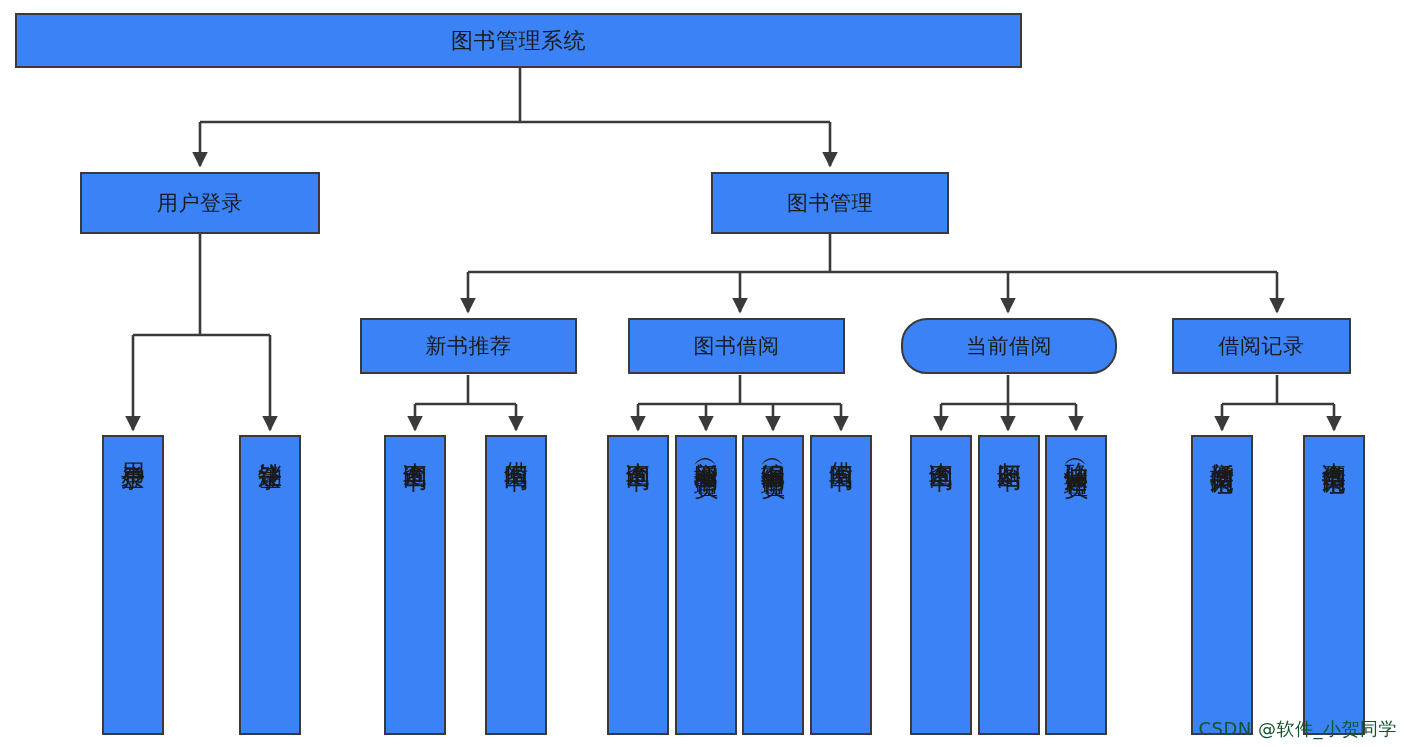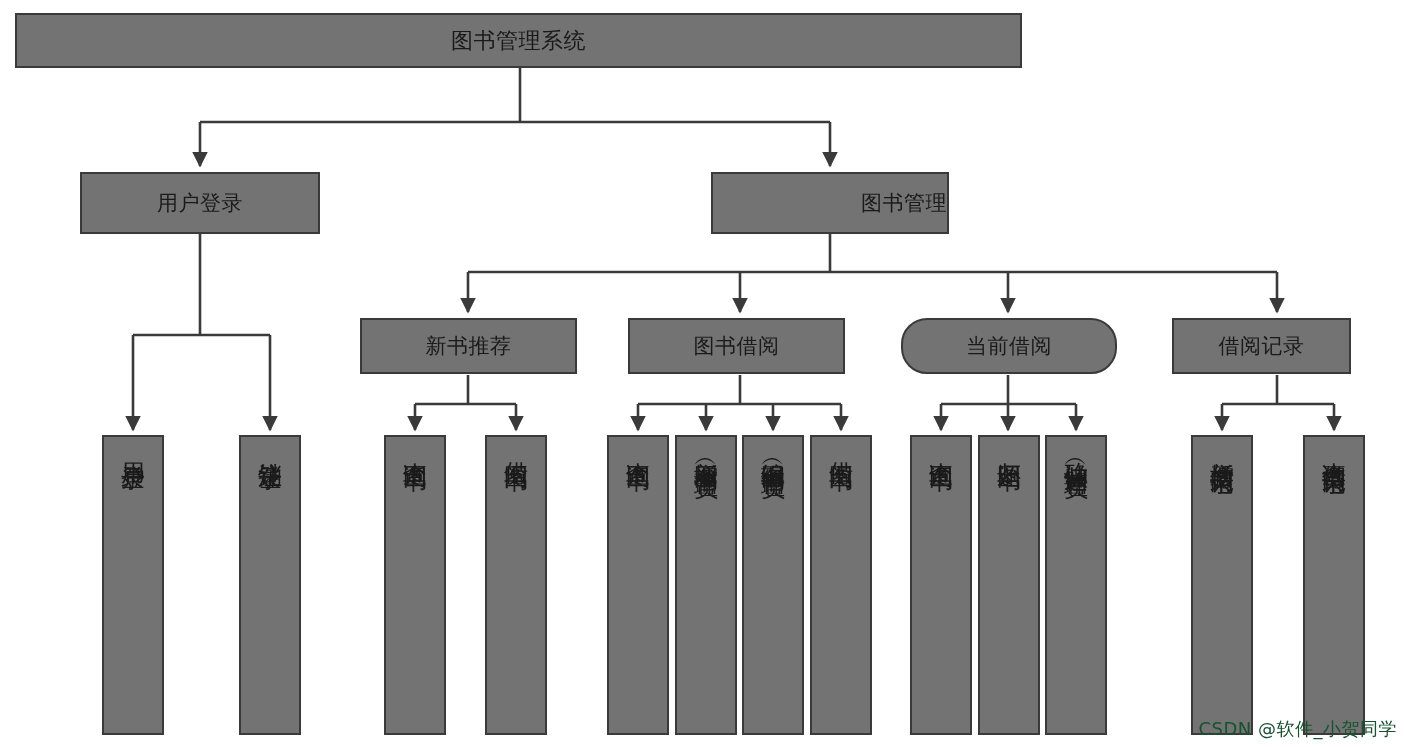--- a/index.html
+++ b/index.html
@@ -22,21 +22,21 @@
     left: 0;
     top: 0;
     width: 1405px;
     height: 747px;
     pointer-events: none;
   }
   .node {
     position: absolute;
     box-sizing: border-box;
     border: 2px solid #3a3a3a;
-    background: #737373;
+    background: #3b82f6;
     display: flex;
     align-items: center;
     justify-content: center;
     color: #1a1a1a;
   }
   .node .lbl {
     display: block;
     text-align: center;
     line-height: 1.05;
     letter-spacing: 0.5px;
@@ -132,21 +132,21 @@
     </g>
   </svg>
 
   <div class="node horiz root" style="left:15px; top:13px; width:1007px; height:55px;">
     <span class="lbl">图书管理系统</span>
   </div>
 
   <div class="node horiz" style="left:80px; top:172px; width:240px; height:62px;">
     <span class="lbl">用户登录</span>
   </div>
-  <div class="node horiz" style="left:711px; top:172px; width:238px; height:62px;justify-content:flex-end;">
+  <div class="node horiz" style="left:711px; top:172px; width:238px; height:62px;">
     <span class="lbl">图书管理</span>
   </div>
 
   <div class="node horiz" style="left:360px; top:318px; width:217px; height:56px;">
     <span class="lbl">新书推荐</span>
   </div>
   <div class="node horiz" style="left:628px; top:318px; width:217px; height:56px;align-items:center;">
     <span class="lbl">图书借阅</span>
   </div>
   <div class="node horiz" style="left:901px; top:318px; width:216px; height:56px;border-radius:26px;">

